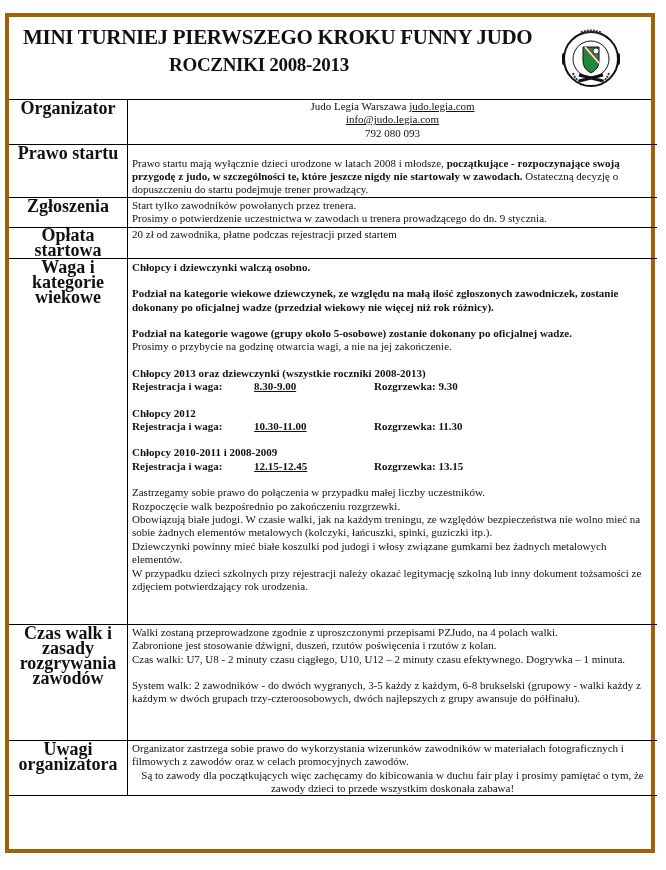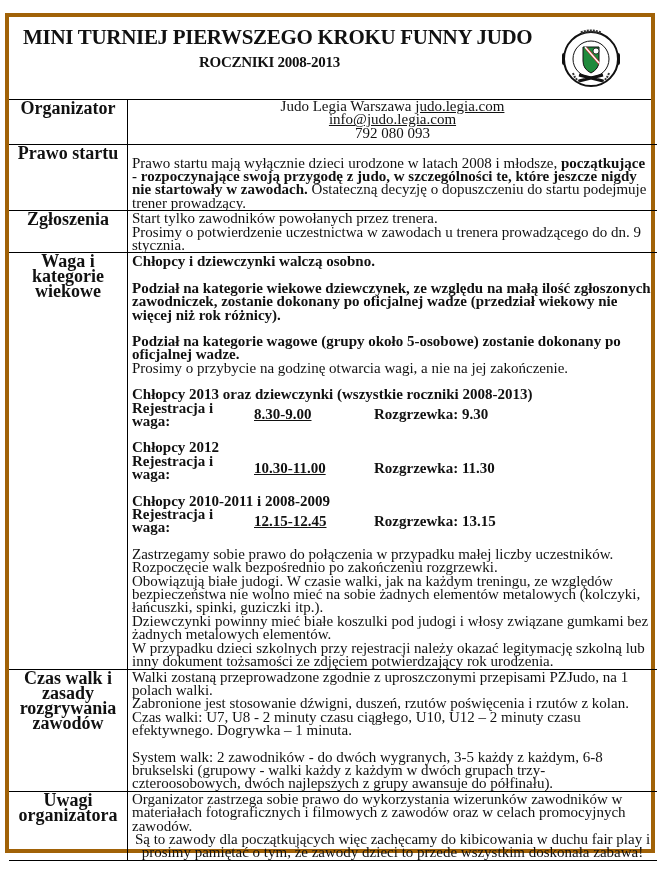--- a/index.html
+++ b/index.html
@@ -3,25 +3,25 @@
 <meta charset="utf-8">
 <style>
   html, body { margin: 0; padding: 0; background: #ffffff; }
   body { width: 666px; height: 870px; position: relative; overflow: hidden;
          font-family: "Liberation Serif", "DejaVu Serif", serif; color: #111; }
   .doc { position: absolute; left: 5px; top: 13px; width: 650px; height: 840px;
          border: 4px solid #a16207; box-sizing: border-box; }
   .header { position: relative; height: 82px; border-bottom: 1px solid #000; }
   .title1 { position: absolute; left: 14px; top: 8px; font-size: 21px; font-weight: bold;
             letter-spacing: -0.3px; white-space: nowrap; }
-  .title2 { position: absolute; left: 190px; top: 37px; font-size: 15px; font-weight: bold;
+  .title2 { position: absolute; left: 160px; top: 37px; font-size: 19px; font-weight: bold;
             letter-spacing: -0.3px; white-space: nowrap; }
   .logo { position: absolute; left: 552px; top: 10px; width: 60px; height: 64px; }
   table { border-collapse: collapse; width: 648px; table-layout: fixed; }
-  td { border: 1px solid #000; vertical-align: top; padding: 0 4px; font-size: 15px; line-height: 13.4px; }
+  td { border: 1px solid #000; vertical-align: top; padding: 0 4px; font-size: 11px; line-height: 13.4px; }
   tr:first-child td { border-top: none; }
   td:first-child { border-left: none; width: 110px; text-align: center; font-weight: bold;
                    font-size: 18px; line-height: 15px; padding-top: 1px; }
   td:last-child { border-right: none; }
   .center { text-align: center; }
   .b { font-weight: bold; }
   .u { text-decoration: underline; }
   .gap { height: 13px; }
   .sched { display: flex; align-items: center; }
   .sched .c1 { width: 122px; }
@@ -66,20 +66,24 @@
         <span>Prawo startu mają wyłącznie dzieci urodzone w latach 2008 i młodsze, </span><span class="b">początkujące - rozpoczynające swoją przygodę z judo, w szczególności te, które jeszcze nigdy nie startowały w zawodach.</span><span>  Ostateczną decyzję o dopuszczeniu do startu podejmuje trener prowadzący.</span>
       </td>
     </tr>
     <tr style="height:30px">
       <td>Zgłoszenia</td>
       <td style="padding-top:1px">
         <div>Start tylko zawodników powołanych przez trenera.</div>
         <div>Prosimy o potwierdzenie uczestnictwa w zawodach u trenera prowadzącego do dn. 9 stycznia.</div>
       </td>
     </tr>
+    <tr style="height:15px">
+      <td style="padding-top:0">Opłata startowa</td>
+      <td>20 zł od zawodnika, płatne podczas rejestracji przed startem</td>
+    </tr>
     <tr style="height:366px">
       <td>Waga i kategorie wiekowe</td>
       <td style="padding-top:2px">
         <div class="b">Chłopcy i dziewczynki walczą osobno.</div>
         <div class="gap"></div>
         <div class="b">Podział na kategorie wiekowe dziewczynek, ze względu na małą ilość zgłoszonych zawodniczek, zostanie dokonany po oficjalnej wadze (przedział wiekowy nie więcej niż rok różnicy).</div>
         <div class="gap"></div>
         <div class="b">Podział na kategorie wagowe (grupy około 5-osobowe) zostanie dokonany po oficjalnej wadze.</div>
         <div>Prosimy o przybycie na godzinę otwarcia wagi, a nie na jej zakończenie.</div>
         <div class="gap"></div>
@@ -101,21 +105,21 @@
         <div>Zastrzegamy sobie prawo do połączenia w przypadku małej liczby uczestników.</div>
         <div>Rozpoczęcie walk bezpośrednio po zakończeniu rozgrzewki.</div>
         <div>Obowiązują białe judogi. W czasie walki, jak na każdym treningu, ze względów bezpieczeństwa nie wolno mieć na sobie żadnych elementów metalowych (kolczyki, łańcuszki, spinki, guziczki itp.).</div>
         <div>Dziewczynki powinny mieć białe koszulki pod judogi i włosy związane gumkami bez żadnych metalowych elementów.</div>
         <div>W przypadku dzieci szkolnych przy rejestracji należy okazać legitymację szkolną lub inny dokument tożsamości ze zdjęciem potwierdzający rok urodzenia.</div>
       </td>
     </tr>
     <tr style="height:116px">
       <td>Czas walk i zasady rozgrywania zawodów</td>
       <td style="padding-top:1px">
-        <div>Walki zostaną przeprowadzone zgodnie z uproszczonymi przepisami PZJudo, na 1 polach walki.</div>
+        <div>Walki zostaną przeprowadzone zgodnie z uproszczonymi przepisami PZJudo, na 4 polach walki.</div>
         <div>Zabronione jest stosowanie dźwigni, duszeń, rzutów poświęcenia i rzutów z kolan.</div>
         <div>Czas walki: U7, U8  - 2 minuty czasu ciągłego, U10, U12 – 2 minuty czasu efektywnego. Dogrywka – 1 minuta.</div>
         <div class="gap"></div>
         <div>System walk: 2 zawodników - do dwóch wygranych, 3-5 każdy z każdym, 6-8 brukselski (grupowy - walki każdy z każdym w dwóch grupach trzy-czteroosobowych, dwóch najlepszych z grupy awansuje do półfinału).</div>
       </td>
     </tr>
     <tr>
       <td>Uwagi organizatora</td>
       <td style="padding-top:1px">
         <div>Organizator zastrzega sobie prawo do wykorzystania wizerunków zawodników w materiałach fotograficznych i filmowych z zawodów oraz w celach promocyjnych zawodów.</div>

